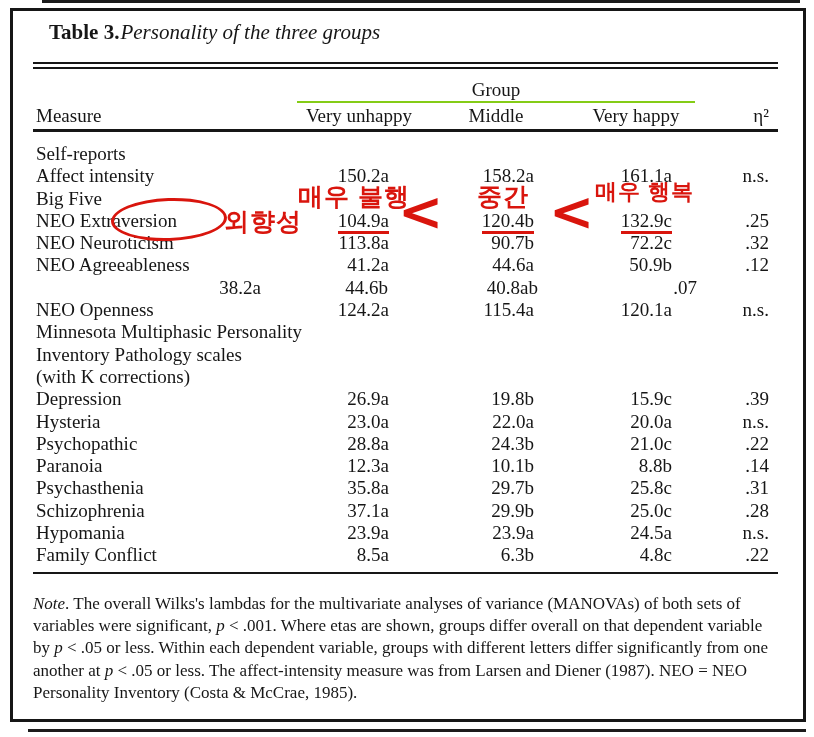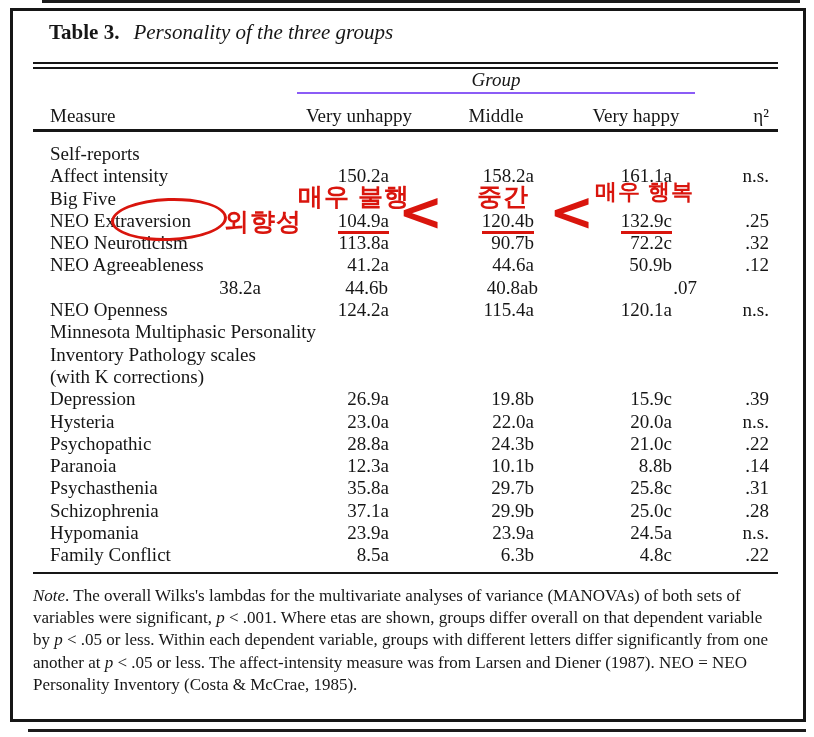--- a/index.html
+++ b/index.html
@@ -11,47 +11,47 @@
   .scan-top{position:absolute;left:42px;top:0;width:758px;height:3px;background:#1c1c1c;}
   .scan-bottom{position:absolute;left:28px;top:729px;width:778px;height:3px;background:#1c1c1c;}
 
   .frame{
     position:absolute;left:10px;top:8px;width:796px;height:714px;
     box-sizing:border-box;border:3px solid #161616;
     padding:8px 18px 0 20px;background:#fff;
   }
   .title{margin:0 0 17px 0;font-size:21px;line-height:26px;white-space:nowrap;}
   .t-bold{font-weight:bold;margin-left:16px;}
-  .t-ital{font-style:italic;margin-left:14px;text-align:center;}
+  .t-ital{font-style:italic;margin-left:1px;text-align:center;}
 
   .double-rule{width:745px;height:3px;border-top:2.5px solid #161616;border-bottom:2.5px solid #161616;}
 
   .thead{width:745px;border-bottom:3px solid #161616;}
   .hA{display:grid;grid-template-columns:262px 408px 72px;height:25px;font-size:19px;}
-  .hA-group{border-bottom:2px solid #8b5cf6;text-align:center;margin:0 8px 0 2px;padding-top:0;font-style:italic;}
+  .hA-group{border-bottom:2px solid #84cc16;text-align:center;margin:0 8px 0 2px;padding-top:10px;}
   .hB{display:grid;grid-template-columns:262px 128px 146px 134px 72px;height:33px;align-items:end;padding-bottom:2px;font-size:19px;}
   .hB .m{padding-left:3px;}
   .ch{text-align:center;white-space:nowrap;font-family:Liberation Serif, serif;}
   .c4{text-align:right;padding-right:6px;}
 
   .tbody{width:745px;padding-top:11px;font-size:19px;}
   .row{display:grid;grid-template-columns:262px 128px 146px 134px 72px;line-height:22.3px;}
   .cell{white-space:nowrap;}
-  .cell.m{padding-left:3px;margin-left:14px;}
+  .cell.m{padding-left:3px;}
   .i1{padding-left:25px;}
   .i2{padding-left:46px;}
   .cell.v{text-align:right;}
   .v1{padding-right:34px;}
   .v2{padding-right:35px;}
   .v3{padding-right:31px;}
   .v4{padding-right:6px;}
   .redline{border-bottom:3px solid #d9150d;padding-bottom:0px;}
 
   .rule-bottom{width:745px;margin-top:5px;border-top:2.5px solid #161616;}
-  .note{margin-top:11px;width:745px;font-size:17px;line-height:22.4px;text-align:left;}
+  .note{margin-top:19px;width:745px;font-size:17px;line-height:22.4px;text-align:left;}
   .it{font-style:italic;}
 
   
   .ann{position:absolute;color:#d9150d;font-family:"Liberation Sans", sans-serif;font-weight:bold;white-space:nowrap;}
   .ellipse{position:absolute;left:111px;top:198px;width:110px;height:37px;border:3px solid #d9150d;border-radius:50%;transform:rotate(-2deg);}
   .kx{left:224px;top:205px;font-size:25px;letter-spacing:1px;}
   .k1{left:298px;top:180px;font-size:25px;letter-spacing:1px;}
   .k2{left:477px;top:180px;font-size:25px;letter-spacing:1px;}
   .k3{left:595px;top:177px;font-size:22px;letter-spacing:1px;}
   .lt{font-size:54px;line-height:50px;font-family:"DejaVu Sans", sans-serif;}

